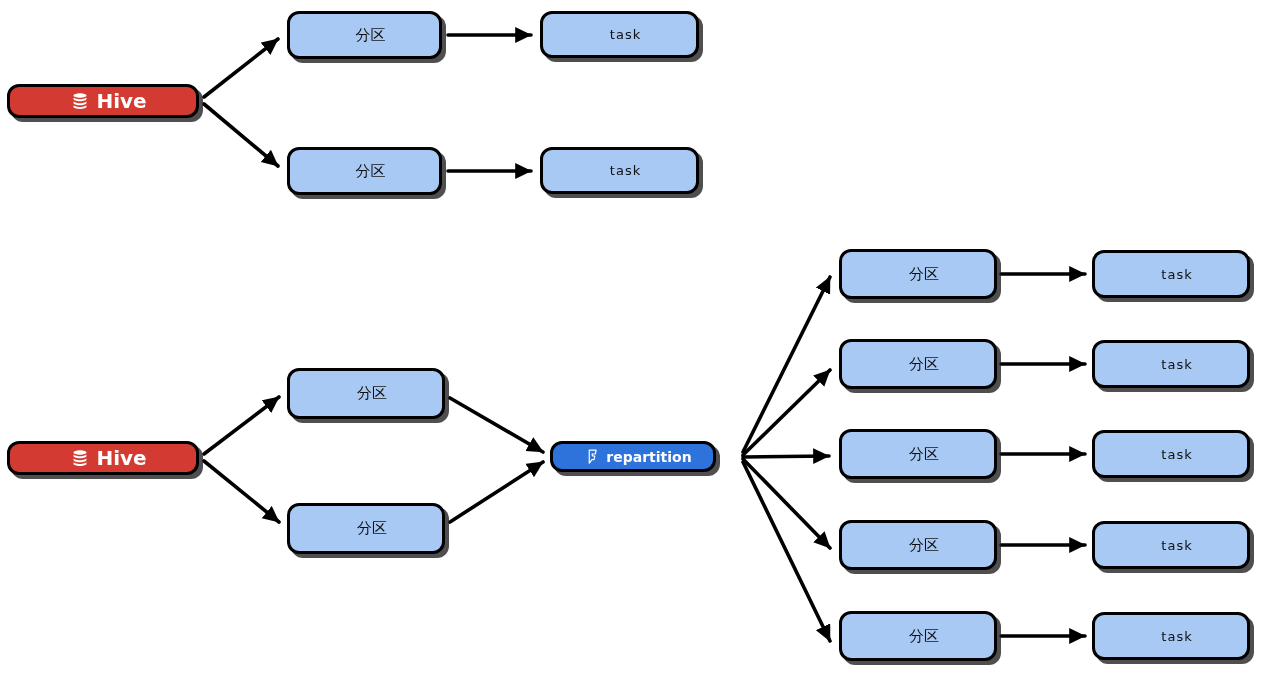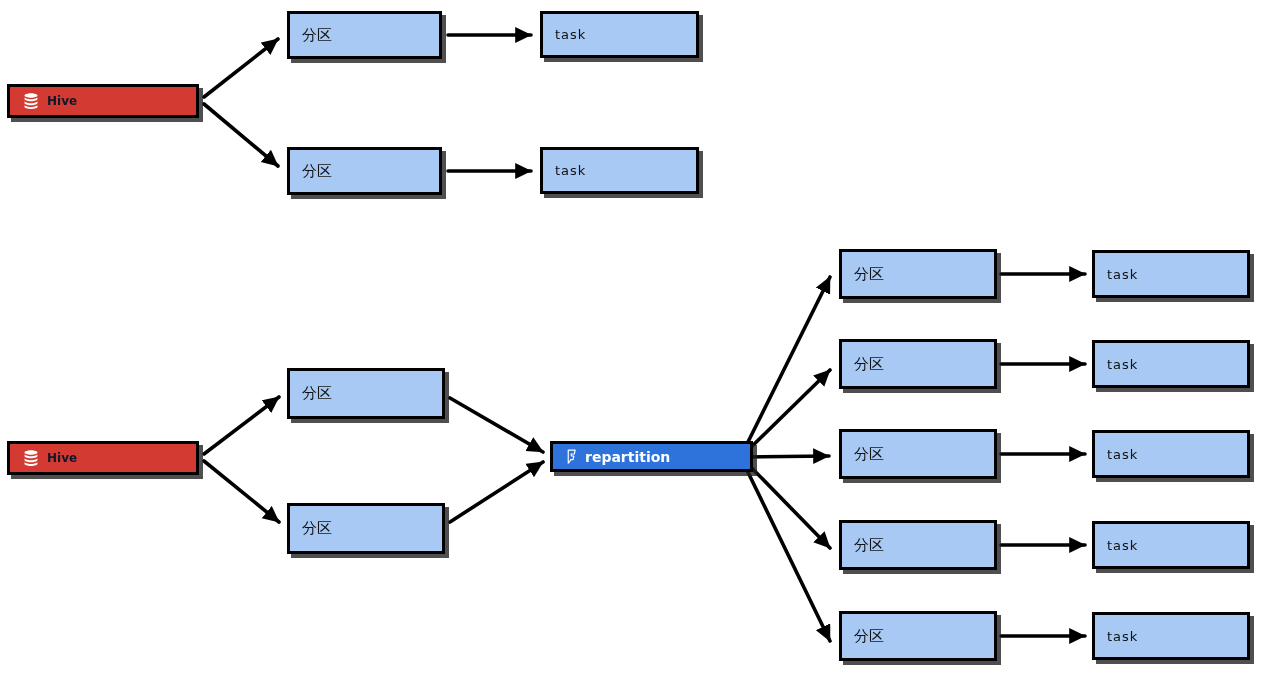--- a/index.html
+++ b/index.html
@@ -12,27 +12,27 @@
   }
   html,body{margin:0;padding:0;background:var(--background);}
   #canvas{
     position:relative;width:1261px;height:677px;overflow:hidden;
     background:var(--background);
     font-family:"DejaVu Sans","Liberation Sans",sans-serif;
   }
   #arrows{position:absolute;left:0;top:0;width:1261px;height:677px;}
   .node{
     position:absolute;box-sizing:border-box;
-    display:flex;align-items:center;justify-content:flex-start;gap:7px;
-    border:3px solid var(--node-border);border-radius:0;
+    display:flex;align-items:center;justify-content:center;gap:7px;
+    border:3px solid var(--node-border);border-radius:12px;
     box-shadow:4px 4px 0 rgba(30,30,30,.78);
     color:#111;
     padding-left:12px;
   }
-  .hive{background:var(--hive-red);color:#0f172a;font-weight:bold;font-size:12px;}
+  .hive{background:var(--hive-red);color:#ffffff;font-weight:bold;font-size:20px;}
   .part{background:var(--partition-blue);font-size:15px;}
   .task{background:var(--partition-blue);font-weight:normal;font-size:13px;letter-spacing:1px;}
   .repart{background:var(--repartition-blue);color:#fff;font-weight:bold;font-size:14px;border-width:3px;}
   .icon{display:flex;align-items:center;justify-content:center;}
 </style>
 </head>
 <body>
 
 <div id="canvas">
 
@@ -100,21 +100,21 @@
     <span>Hive</span>
   </div>
 
   <div class="node part" style="left:287px;top:368px;width:158px;height:51px;">
     <span>分区</span>
   </div>
   <div class="node part" style="left:287px;top:503px;width:158px;height:51px;">
     <span>分区</span>
   </div>
 
-  <div class="node repart" style="left:550px;top:441px;width:203px;height:31px;">
+  <div class="node repart" style="left:550px;top:441px;width:166px;height:31px;">
     <span class="icon">
       <svg width="13" height="19" viewBox="0 0 20 24">
         <path d="M5 2.3 H15.6 L14.4 8.1 H9.3 L9.9 11.2 H13.6 L12.4 16.8 H9 L5.8 21.6 5 22.2 Z" fill="none" stroke="#fff" stroke-width="1.8" stroke-linejoin="round"></path>
       </svg>
     </span>
     <span>repartition</span>
   </div>
 
   <div class="node part" style="left:839px;top:249px;width:158px;height:50px;">
     <span>分区</span>

